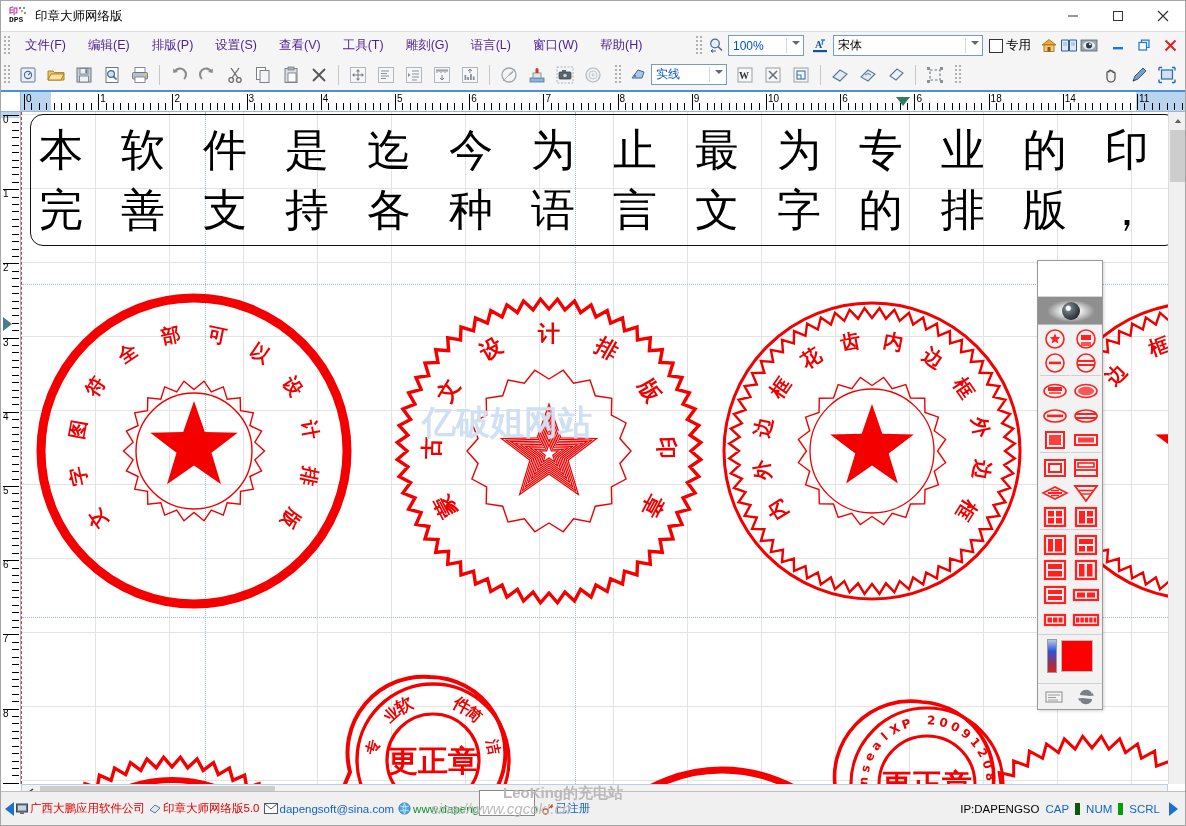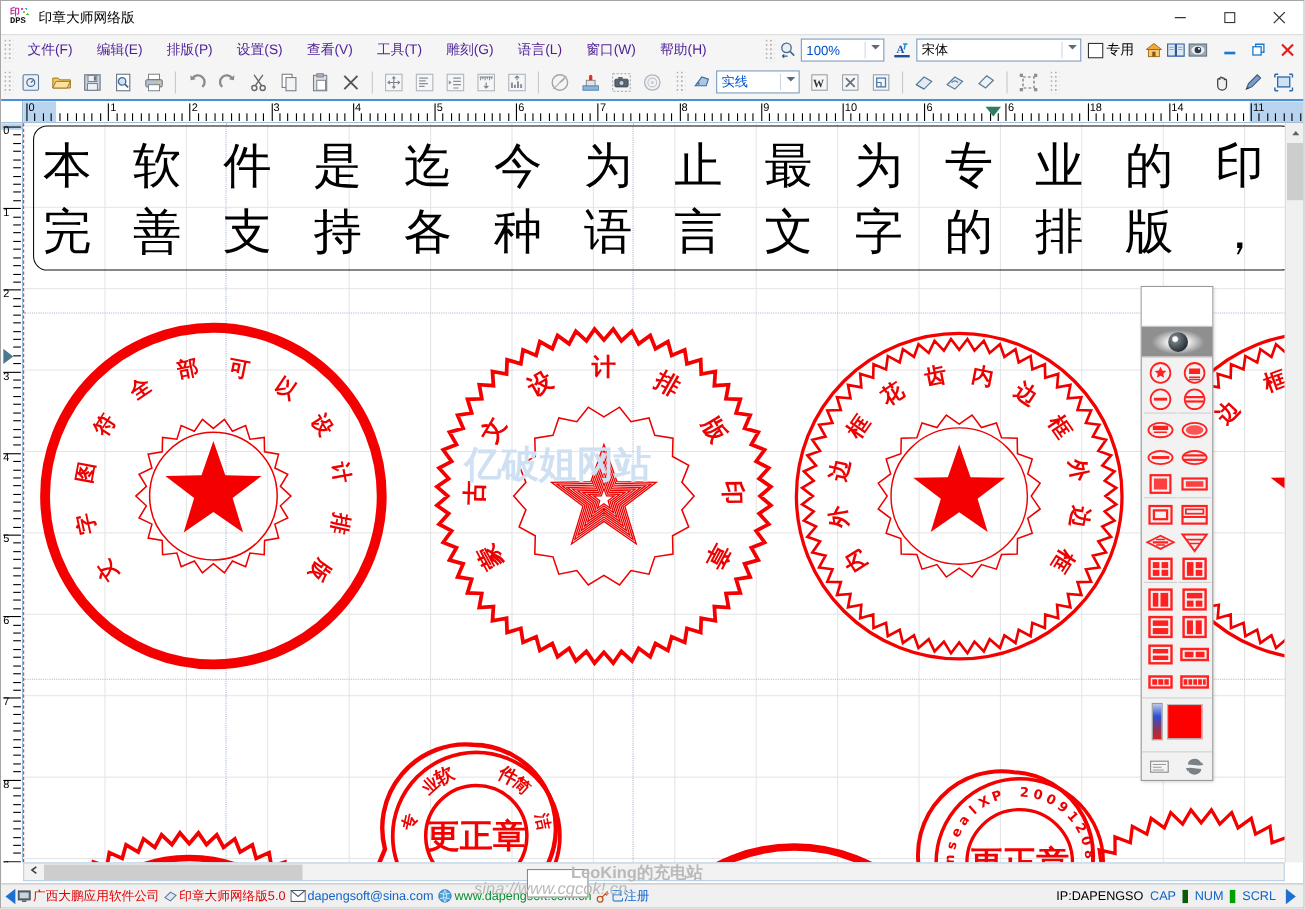--- a/index.html
+++ b/index.html
@@ -128,39 +128,39 @@
   .shape svg { display:block; }
   .panel-color { display:flex; align-items:center; justify-content:center; gap:4px;
                  padding:4px 0; border-top:1px solid #d0d0d0; }
   .cgrad { width:10px; height:34px; border:1px solid #999;
            background:linear-gradient(#b8c8e8,#2a52d8 35%,#9a3050 75%,#d82020);}
   .cswatch { width:32px; height:32px; background:#ff0000; border:1px solid #bbb; }
   .panel-bot { margin-top:auto; height:26px; border-top:1px solid #d0d0d0;
                display:flex; align-items:center; justify-content:space-around; }
 
   
-  .statusbar { position:absolute; left:0; right:0; bottom:0; height:22px; background:#f0f0f0;
+  .statusbar { position:absolute; left:0; right:0; bottom:0; height:34px; background:#f0f0f0;
                border-top:1px solid #c0c0c0; display:flex; align-items:center;
                font-size:11.5px; padding-left:2px; }
   .sb-left { display:flex; align-items:center; gap:4px; }
   .sb-arrow { width:0;height:0; border-top:7px solid transparent;border-bottom:7px solid transparent;
               border-right:9px solid #1f6fd0; margin:0 2px; }
   .sb-arrow-r { width:0;height:0; border-top:7px solid transparent;border-bottom:7px solid transparent;
               border-left:9px solid #1f6fd0; margin:0 3px; }
   .sb-item { display:flex; align-items:center; gap:2px; white-space:nowrap; }
   .sb-red { color:#e00000; }
   .sb-blue { color:#1064c8; }
   .sb-green { color:#089030; }
   .sb-right { margin-left:auto; display:flex; align-items:center; gap:6px; padding-right:4px; }
   .kled { width:5px; height:12px; background:#00a000; display:inline-block; }
   .kled.dark { background:#0a5a0a; }
 
   .wm-overlay { position:absolute; left:430px; top:786px; width:330px; height:40px;
                 pointer-events:none; }
-  .wm-overlay .wm1 { position:absolute; left:88px; top:-3px; font-size:15px; color:#b9b9b9;
+  .wm-overlay .wm1 { position:absolute; left:72px; top:-3px; font-size:15px; color:#b9b9b9;
                      font-weight:bold; white-space:nowrap; }
   .wm-overlay .wm2 { position:absolute; left:0px; top:13px; font-size:15px; color:#b9b9b9;
                      font-style:italic; white-space:nowrap; }
   .wm-box { position:absolute; left:478px; top:789px; width:56px; height:26px;
             border:1.5px solid #8a8a8a; background:#fff; }
 </style>
 </head>
 <body>
 
 <div id="app">

